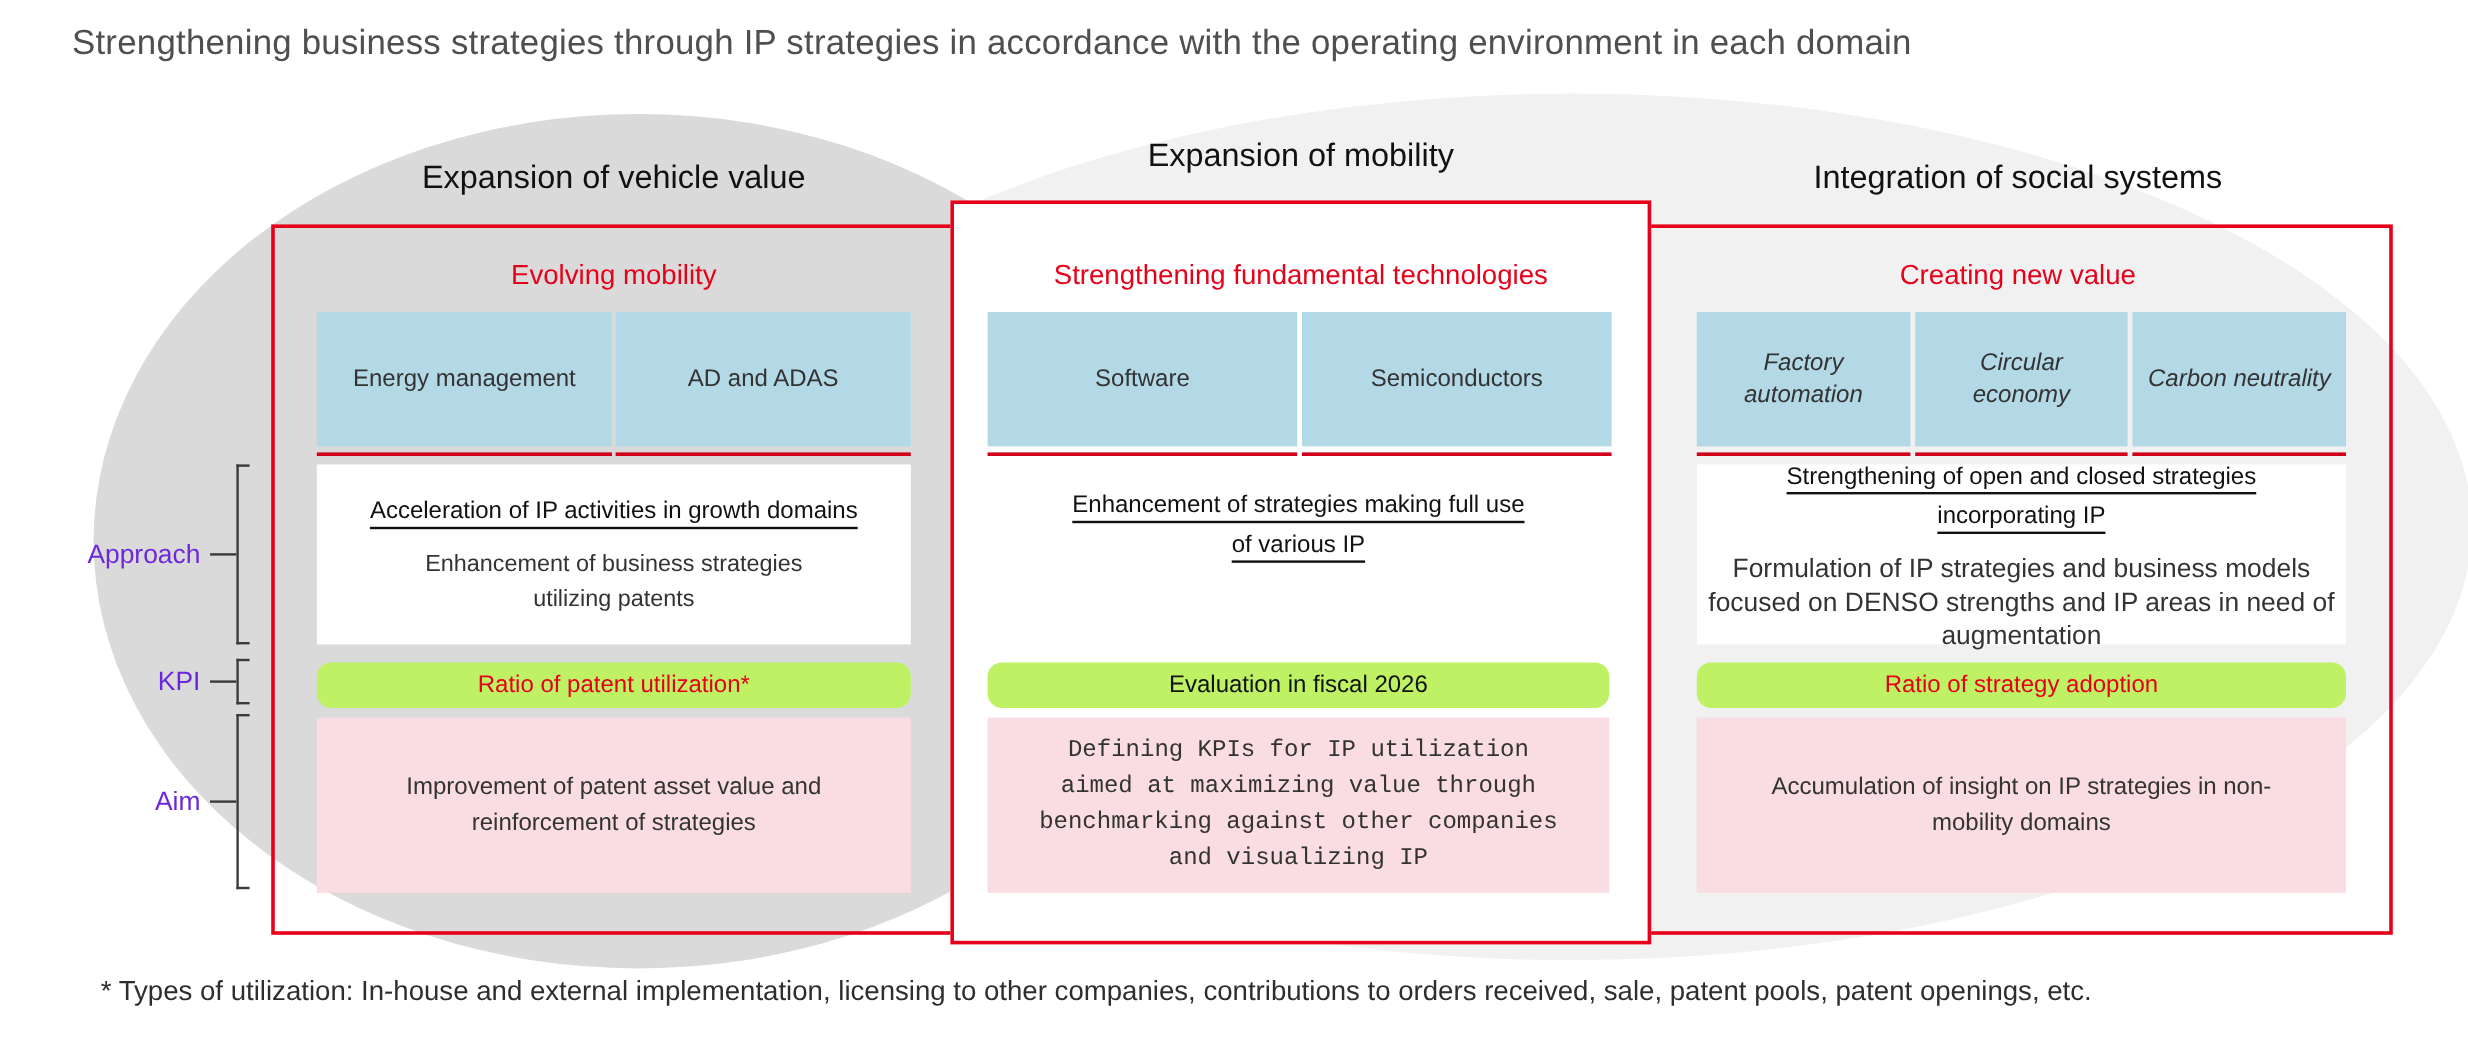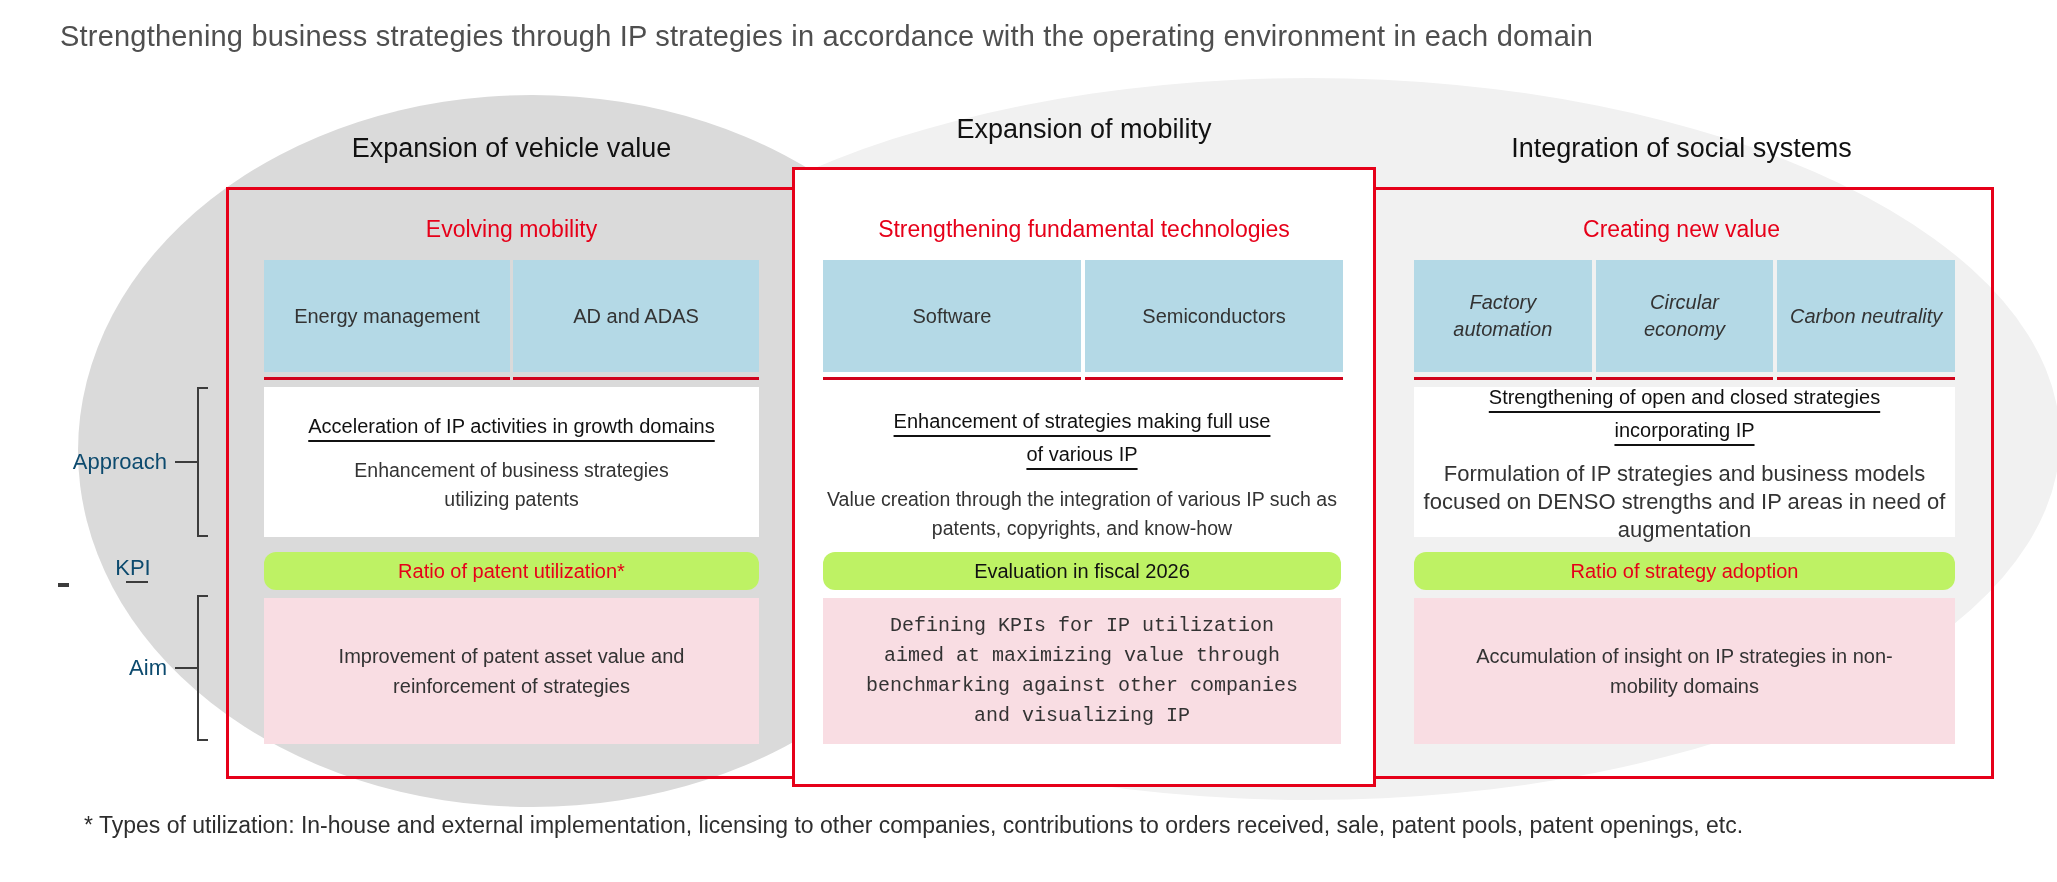--- a/index.html
+++ b/index.html
@@ -79,23 +79,23 @@
   .aim-box {
     position:absolute; background:#f9dde3; display:flex; align-items:center; justify-content:center;
     text-align:center; font-size:20px; color:#333; line-height:30px; box-sizing:border-box;
   }
   .panel.left  .aim-box { left:35px; top:408px; width:495px; height:146px; padding:0 55px; }
   .panel.middle .aim-box { left:28px; top:428px; width:518px; height:146px; padding:2px 38px;font-family:Liberation Mono, monospace; }
   .panel.right .aim-box { left:42px; top:408px; width:541px; height:146px; padding:0 55px; }
 
   .rowlabel { position:absolute; display:flex; align-items:center; justify-content:flex-end; z-index:4; }
   .rowlabel.approach { left:58px; top:387px; width:150px; height:150px; }
-  .rowlabel.kpi      { left:58px; top:549px; width:150px; height:38px;flex-direction:column; }
+  .rowlabel.kpi      { left:58px; top:549px; width:150px; height:38px; }
   .rowlabel.aim      { left:58px; top:595px; width:150px; height:146px; }
-  .rowlabel-text { font-size:22px; color:#0c4a6e; white-space:nowrap; }
+  .rowlabel-text { font-size:22px; color:#6d28d9; white-space:nowrap; }
   .dash { width:22px; height:2px; background:#3c3c3c; margin-left:8px; flex:none; }
   .bracket {
     width:11px; align-self:stretch; box-sizing:border-box; flex:none;
     border-left:2px solid #3c3c3c; border-top:2px solid #3c3c3c; border-bottom:2px solid #3c3c3c;
   }
 
   .footnote {
     position:absolute; left:84px; top:812px; width:1910px; text-align:left;
     font-size:23px; color:#2e2e2e; z-index:4;
   }
@@ -157,21 +157,20 @@
         <div class="chip">Software</div>
         <div class="chip-underline"></div>
       </div>
       <div class="chip-wrap">
         <div class="chip">Semiconductors</div>
         <div class="chip-underline"></div>
       </div>
     </div>
     <div class="approach-wrap">
       <div class="approach-heading">Enhancement of strategies making full use of various IP</div>
-      <div class="approach-body">Value creation through the integration of various IP such as patents, copyrights, and know-how</div>
     </div>
     <div class="kpi-strip kpi-dark">Evaluation in fiscal 2026</div>
     <div class="aim-box">Defining KPIs for IP utilization aimed at maximizing value through benchmarking against other companies and visualizing IP</div>
   </section>
 
   <section class="panel right">
     <div class="section-title">Creating new value</div>
     <div class="chips">
       <div class="chip-wrap">
         <div class="chip">Factory automation</div>

